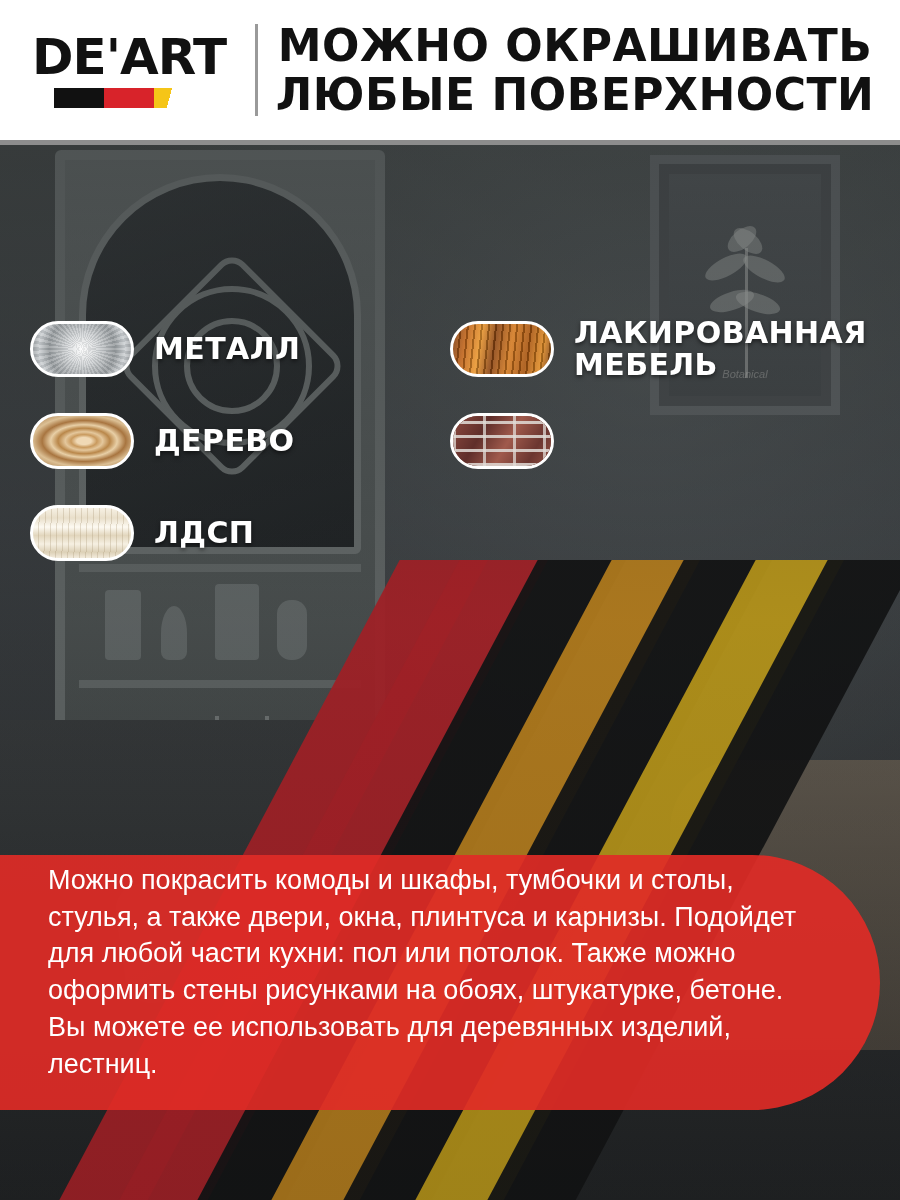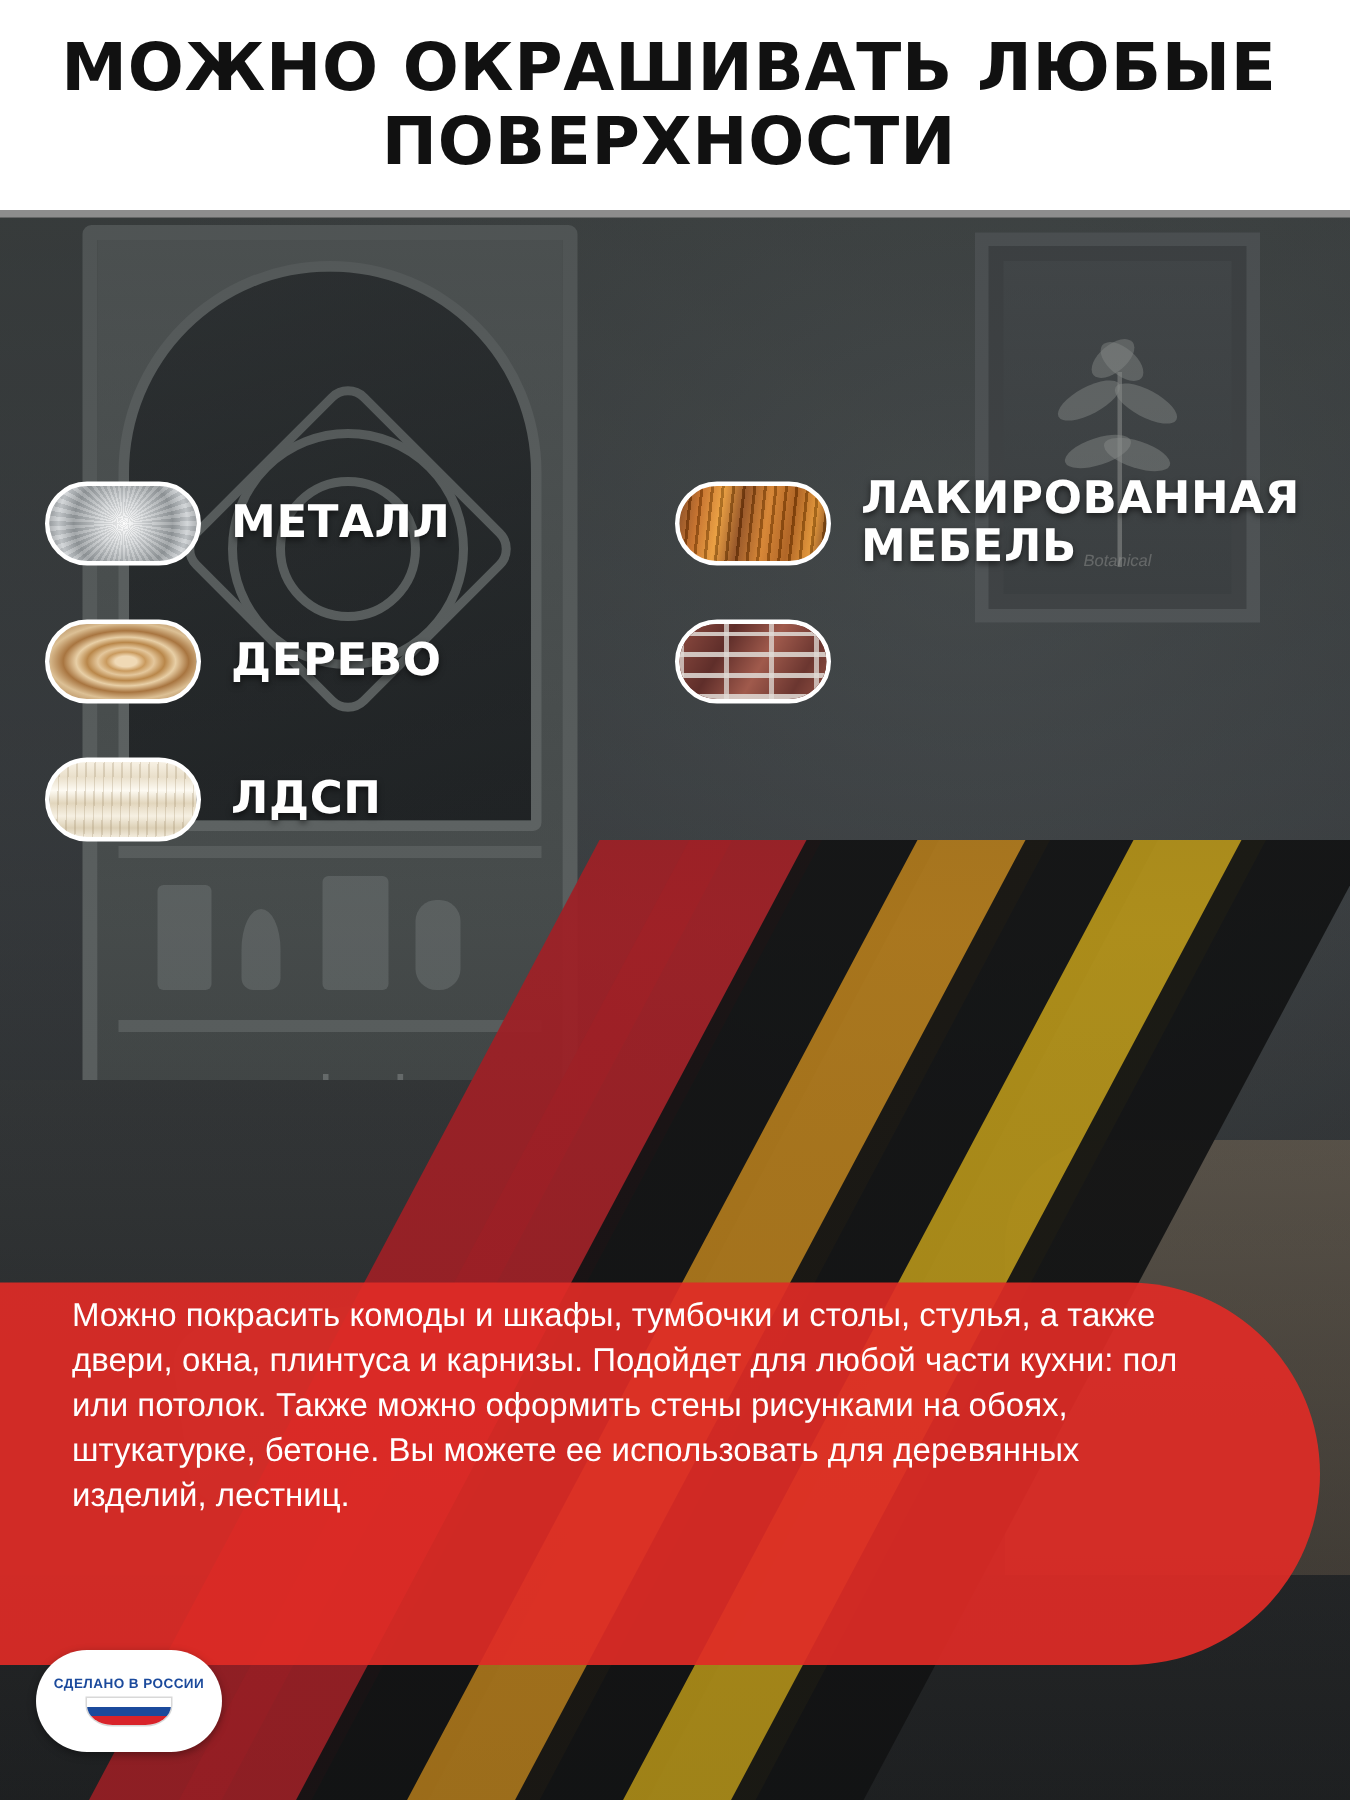--- a/index.html
+++ b/index.html
@@ -349,21 +349,21 @@
     border-radius: 0 128px 128px 0;
     z-index: 30;
     opacity: 0.92;
   }
   .desc-text {
     position: absolute; left: 0; top: 862px;
     width: 840px;
     padding: 0 42px 0 48px;
     z-index: 31;
     font-family: "Liberation Sans", sans-serif;
-    font-size: 22px;
+    font-size: 27px;
     line-height: 1.36;
     color: #ffffff;
   }
 
   
   .badge {
     position: absolute; left: 24px; bottom: 32px;
     width: 124px; height: 68px;
     background: #ffffff;
     border-radius: 34px;
@@ -440,20 +440,29 @@
     <i class="st-g"></i>
     <i class="st-a"></i>
     <i class="st-b"></i>
     <i class="st-c"></i>
     <i class="st-d"></i>
     <i class="st-e"></i>
     <i class="st-f"></i>
   </div>
 
   <div class="header">
+    <div class="logo-box">
+      <div class="logo-word">DE'ART</div>
+      <div class="logo-stripes">
+        <i class="s-black"></i>
+        <i class="s-red"></i>
+        <i class="s-yellow"></i>
+      </div>
+      <div class="logo-divider"></div>
+    </div>
     <div class="header-title">МОЖНО ОКРАШИВАТЬ ЛЮБЫЕ ПОВЕРХНОСТИ</div>
   </div>
   <div class="header-rule"></div>
 
   <div class="surfaces">
 
     <div class="surface">
       <div class="swatch sw-metal"></div>
       <div class="surface-label">МЕТАЛЛ</div>
     </div>
@@ -478,22 +487,14 @@
     <div class="surface">
       <div class="swatch sw-ldsp"></div>
       <div class="surface-label">ЛДСП</div>
     </div>
 
   </div>
 
   <div class="desc"></div>
   <div class="desc-text">Можно покрасить комоды и шкафы, тумбочки и столы, стулья, а также двери, окна, плинтуса и карнизы. Подойдет для любой части кухни: пол или потолок. Также можно оформить стены рисунками на обоях, штукатурке, бетоне. Вы можете ее использовать для деревянных изделий, лестниц.</div>
 
-  <div class="badge">
-    <div class="badge-text">СДЕЛАНО В РОССИИ</div>
-    <div class="flag">
-      <span class="fl-w"></span>
-      <span class="fl-b"></span>
-      <span class="fl-r"></span>
-    </div>
-  </div>
 
 </div>
 
 </body></html>

